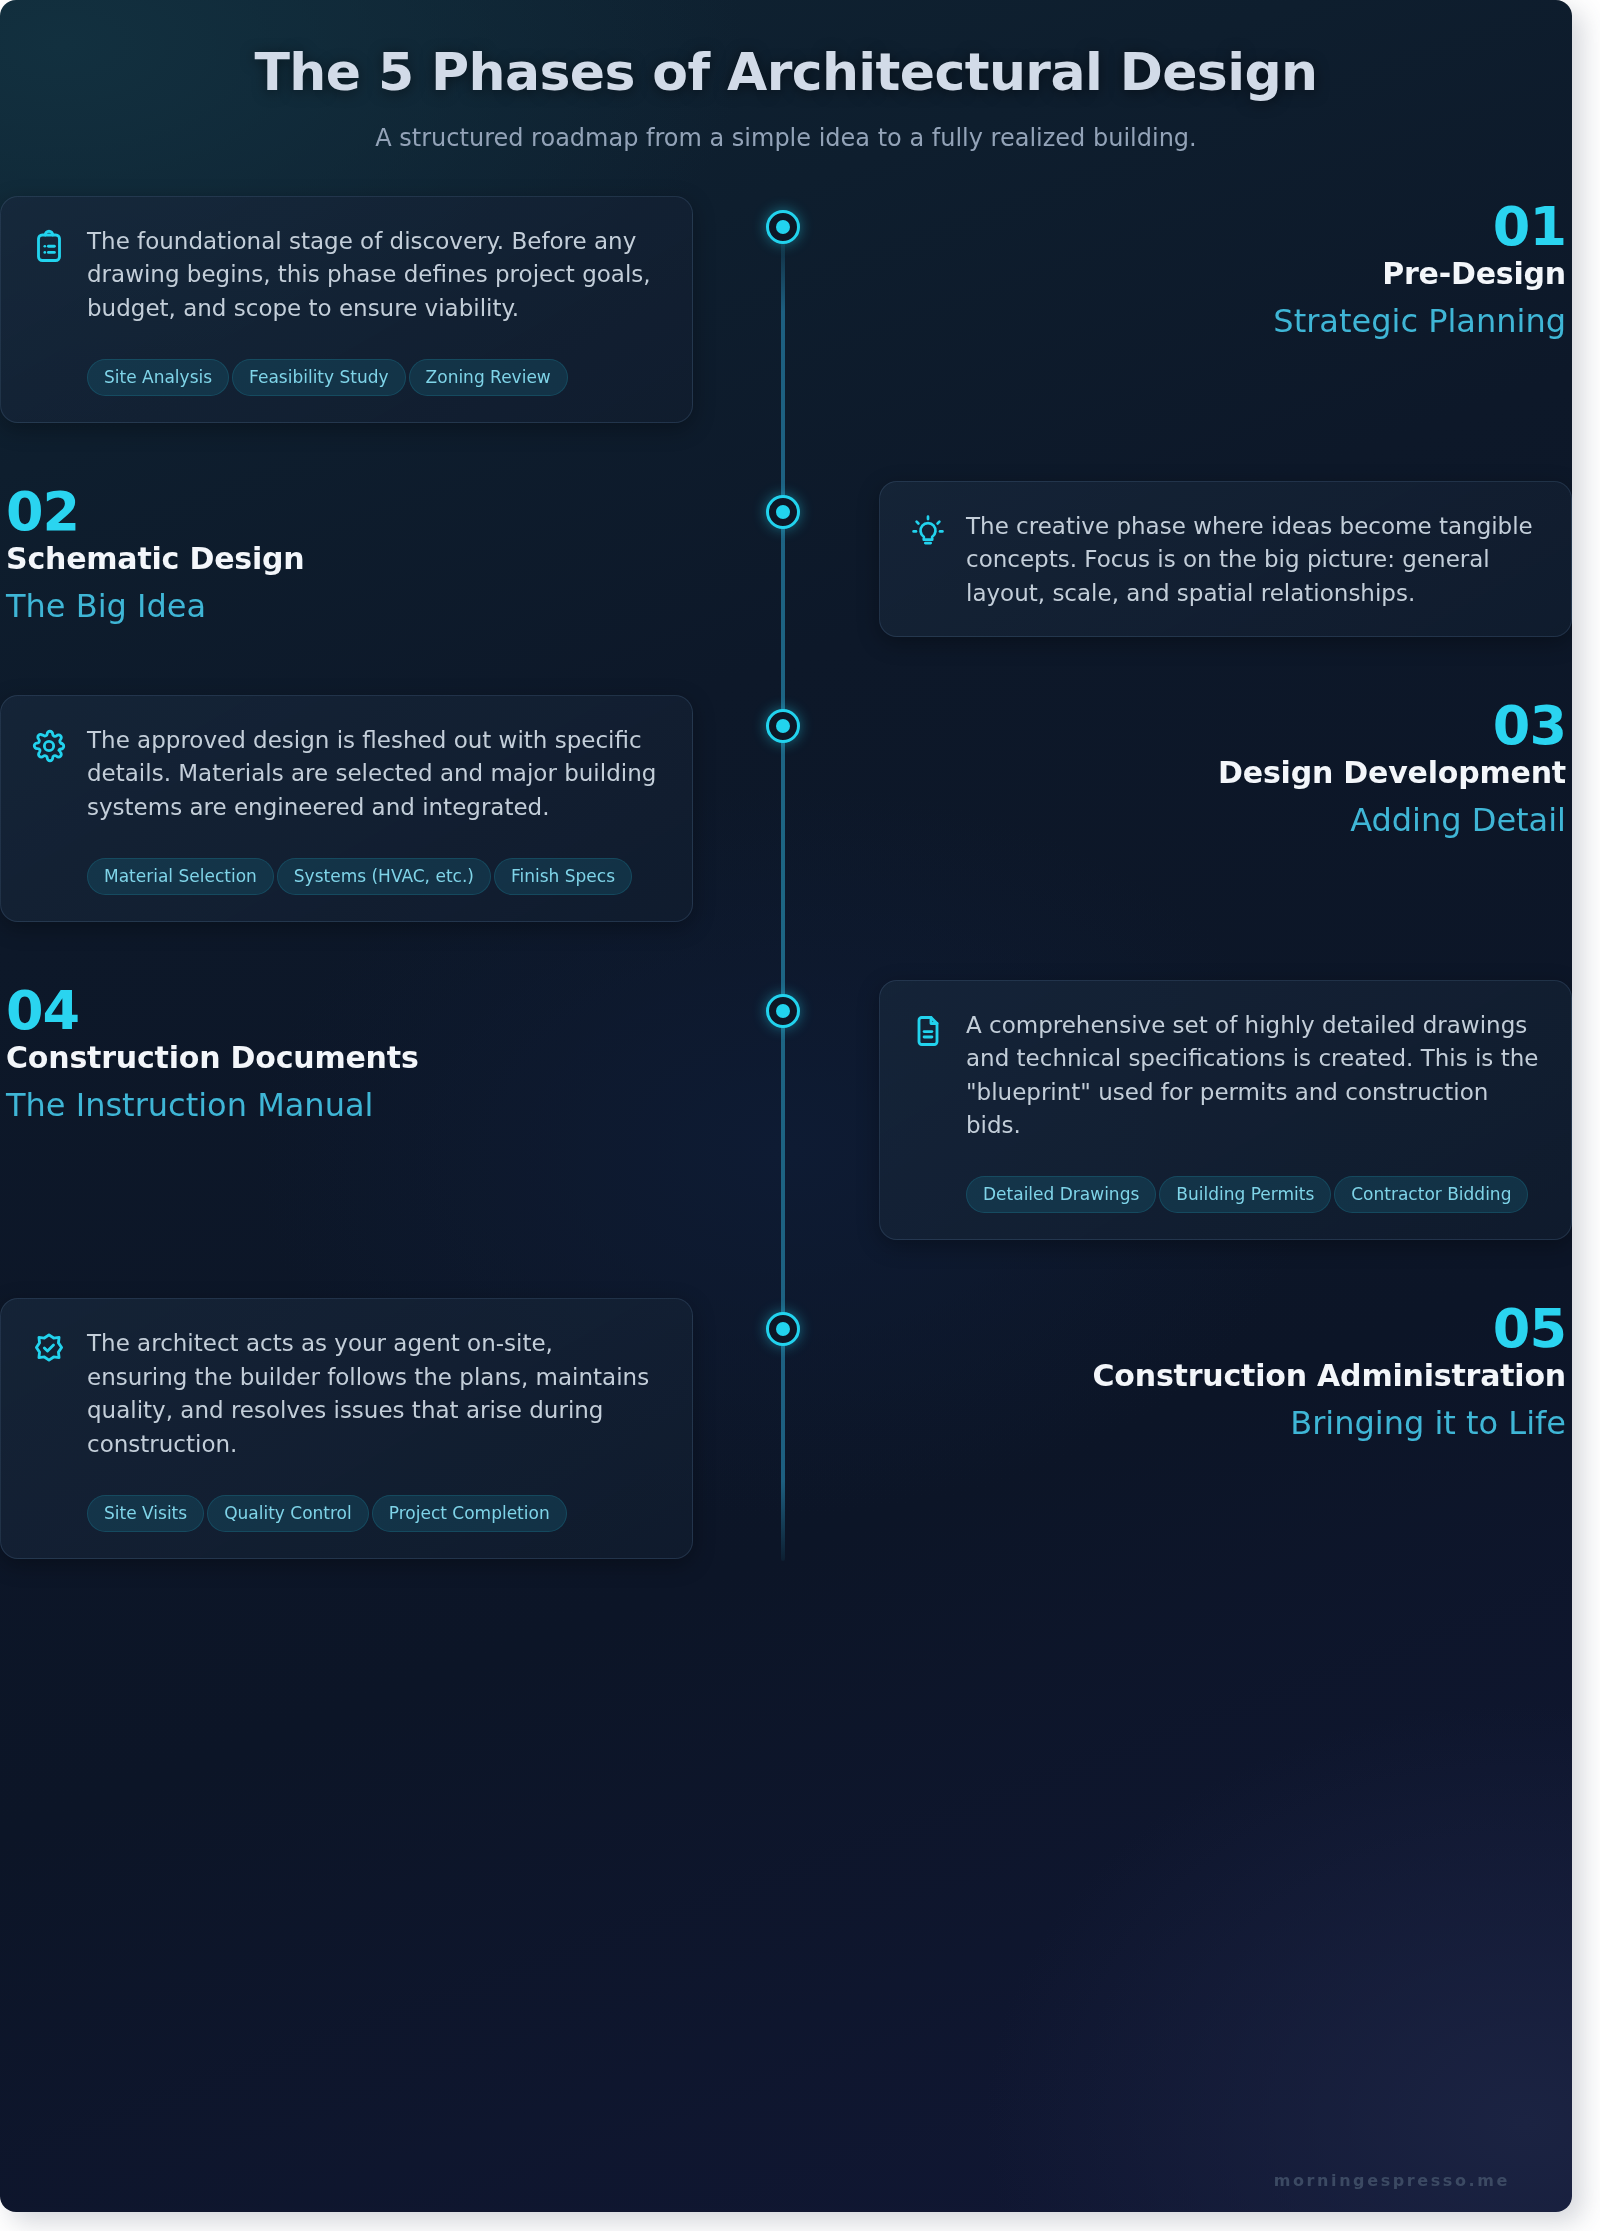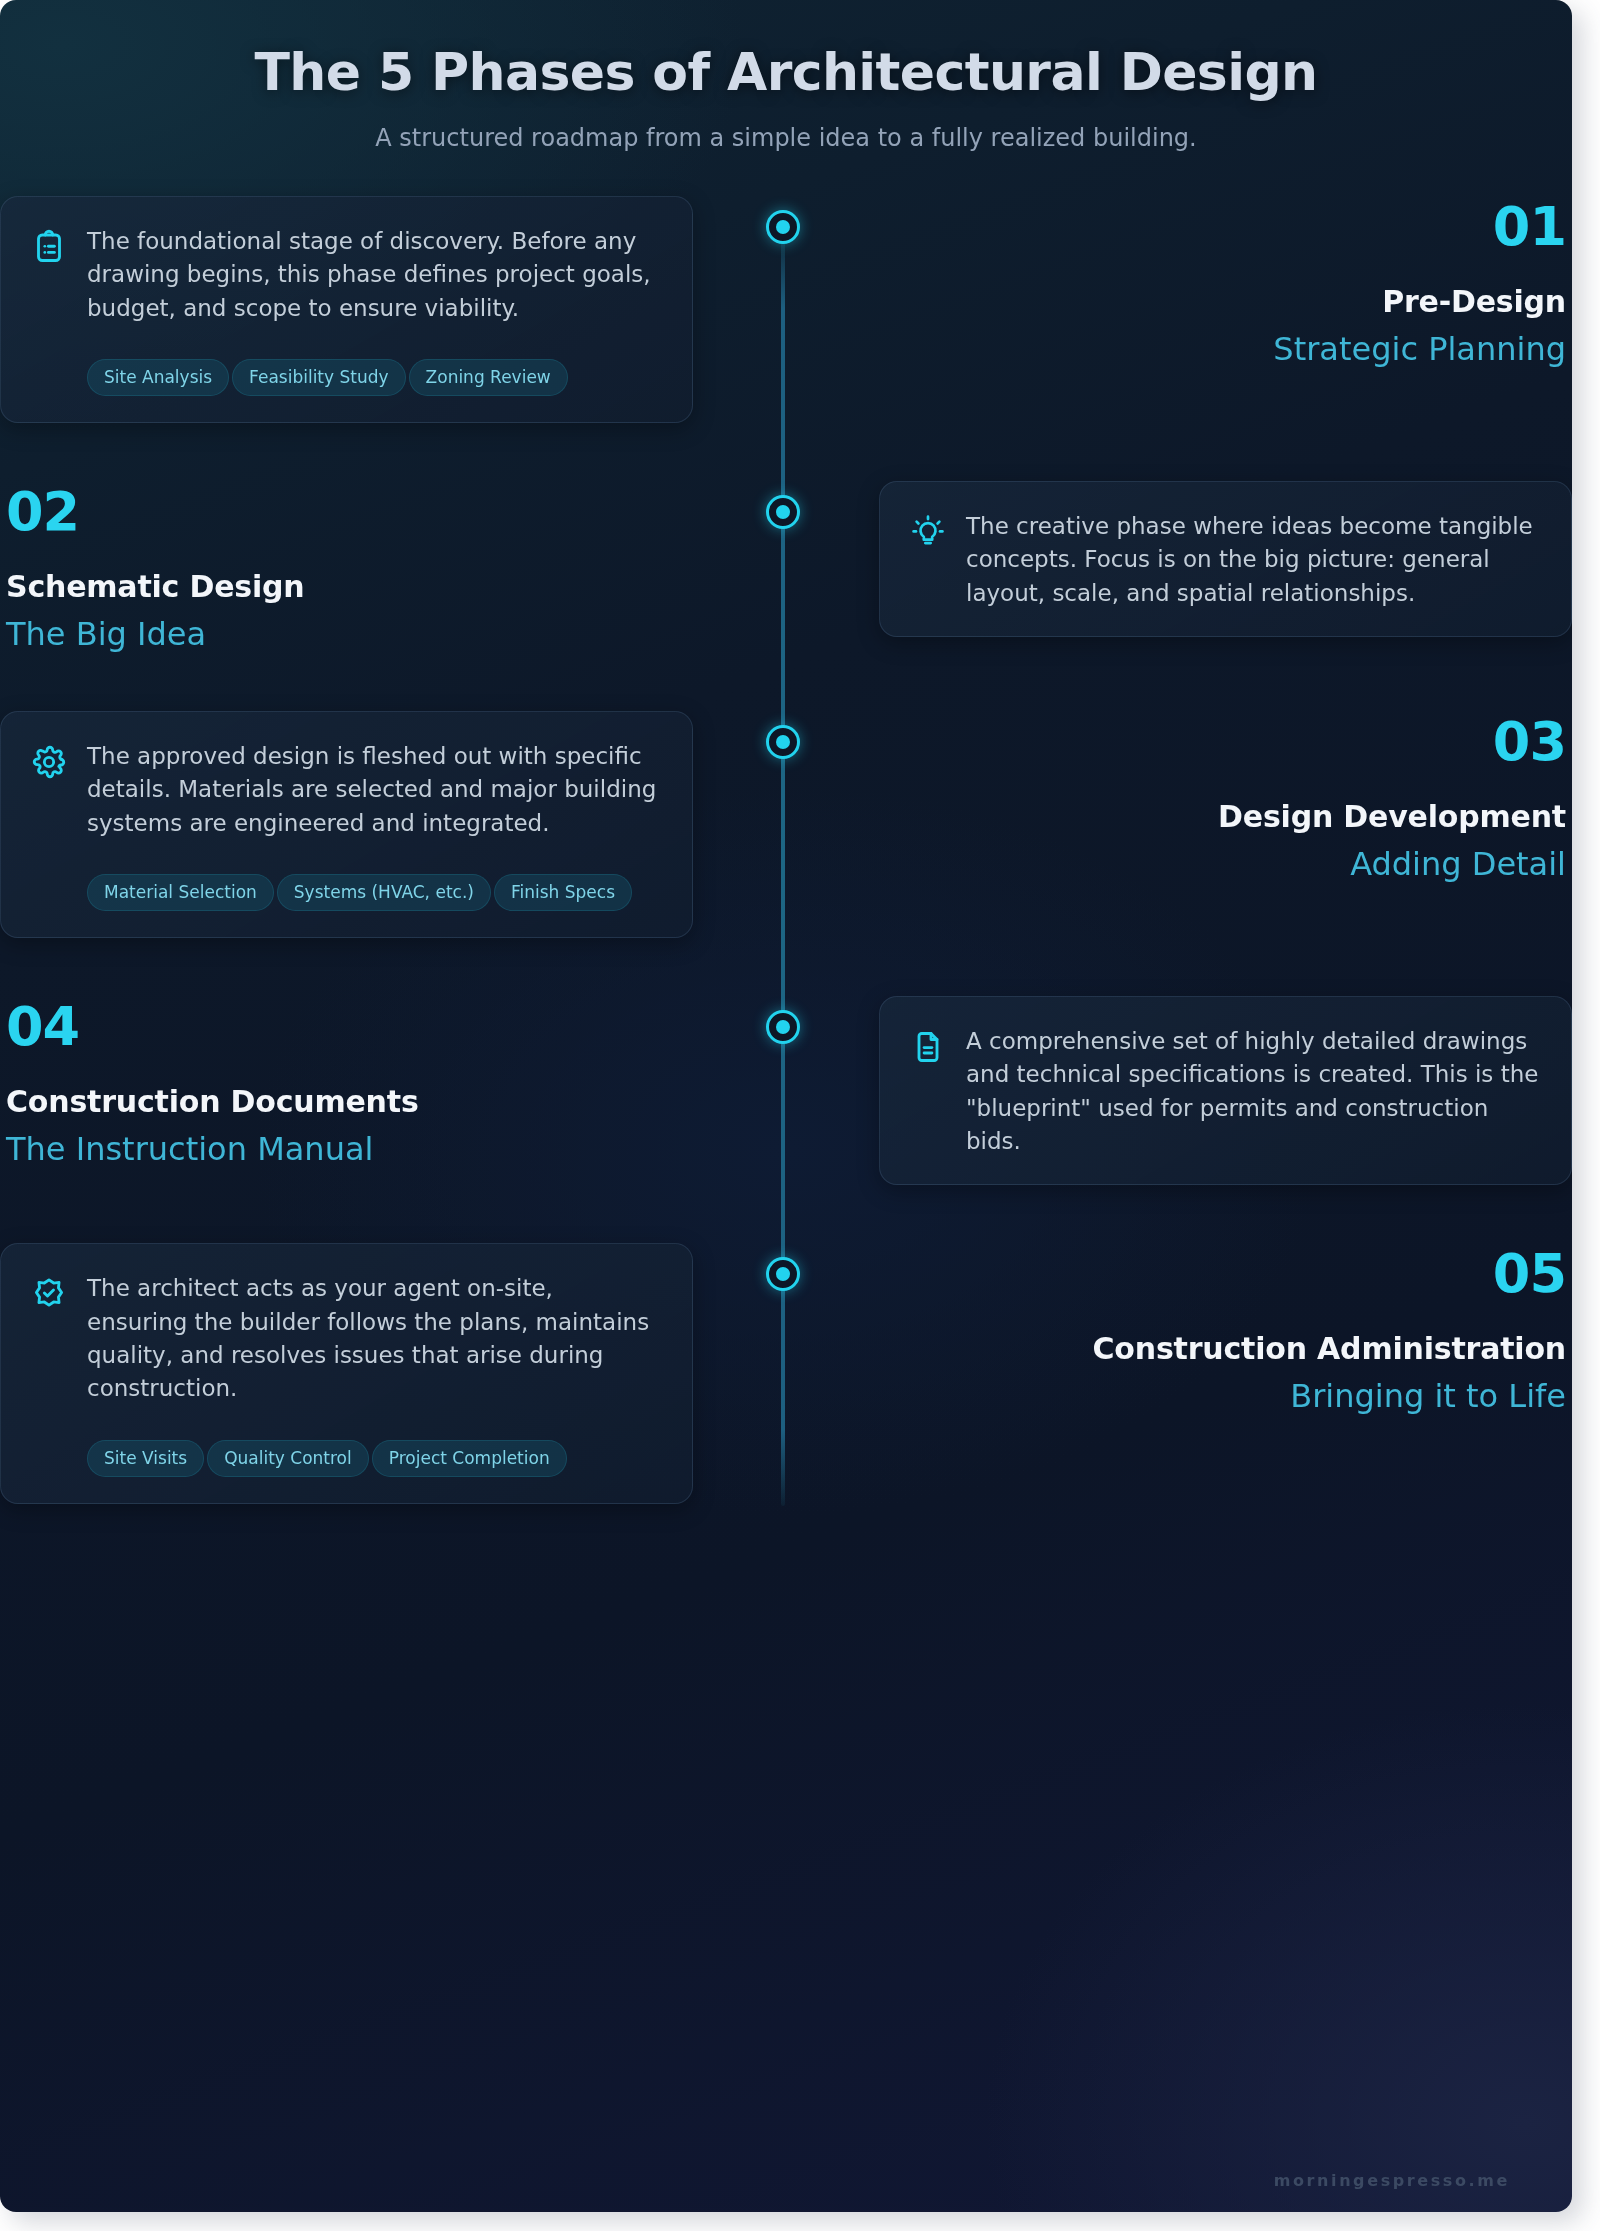--- a/index.html
+++ b/index.html
@@ -146,21 +146,21 @@
   .meta.right { text-align: right; padding-right: 6px; }
   .meta.left  { text-align: left;  padding-left: 6px; }
   .num {
     font-size: 54px;
     font-weight: 700;
     color: #2ad4f0;
     line-height: 1.0;
     letter-spacing: -1px;
   }
   .name {
-    margin-top: 30px;
+    margin-top: 2px;
     font-size: 30px;
     font-weight: 700;
     color: #f3f6fa;
     letter-spacing: -0.2px;
   }
   .tagline {
     margin-top: 11px;
     font-size: 32px;
     font-weight: 400;
     color: #3fb6d6;
@@ -301,20 +301,25 @@
               <div class="card-icon">
                 <svg viewBox="0 0 24 24" fill="none" stroke="currentColor" stroke-width="1.9" stroke-linecap="round" stroke-linejoin="round">
                   <path d="M14 3H7.8A1.8 1.8 0 0 0 6 4.8v14.4A1.8 1.8 0 0 0 7.8 21h8.4a1.8 1.8 0 0 0 1.8-1.8V7z"></path>
                   <path d="M14 3v4h4"></path>
                   <line x1="9.4" y1="12.4" x2="14.6" y2="12.4"></line>
                   <line x1="9.4" y1="16" x2="14.6" y2="16"></line>
                 </svg>
               </div>
               <div class="card-desc">A comprehensive set of highly detailed drawings and technical specifications is created. This is the "blueprint" used for permits and construction bids.</div>
             </div>
+            <div class="tags">
+              <span class="tag">Detailed Drawings</span>
+              <span class="tag">Building Permits</span>
+              <span class="tag">Contractor Bidding</span>
+            </div>
           </div>
         </div>
         <div class="marker">
           <i></i>
         </div>
       </div>
       <div class="row">
         <div class="col">
           <div class="card">
             <div class="card-top">

